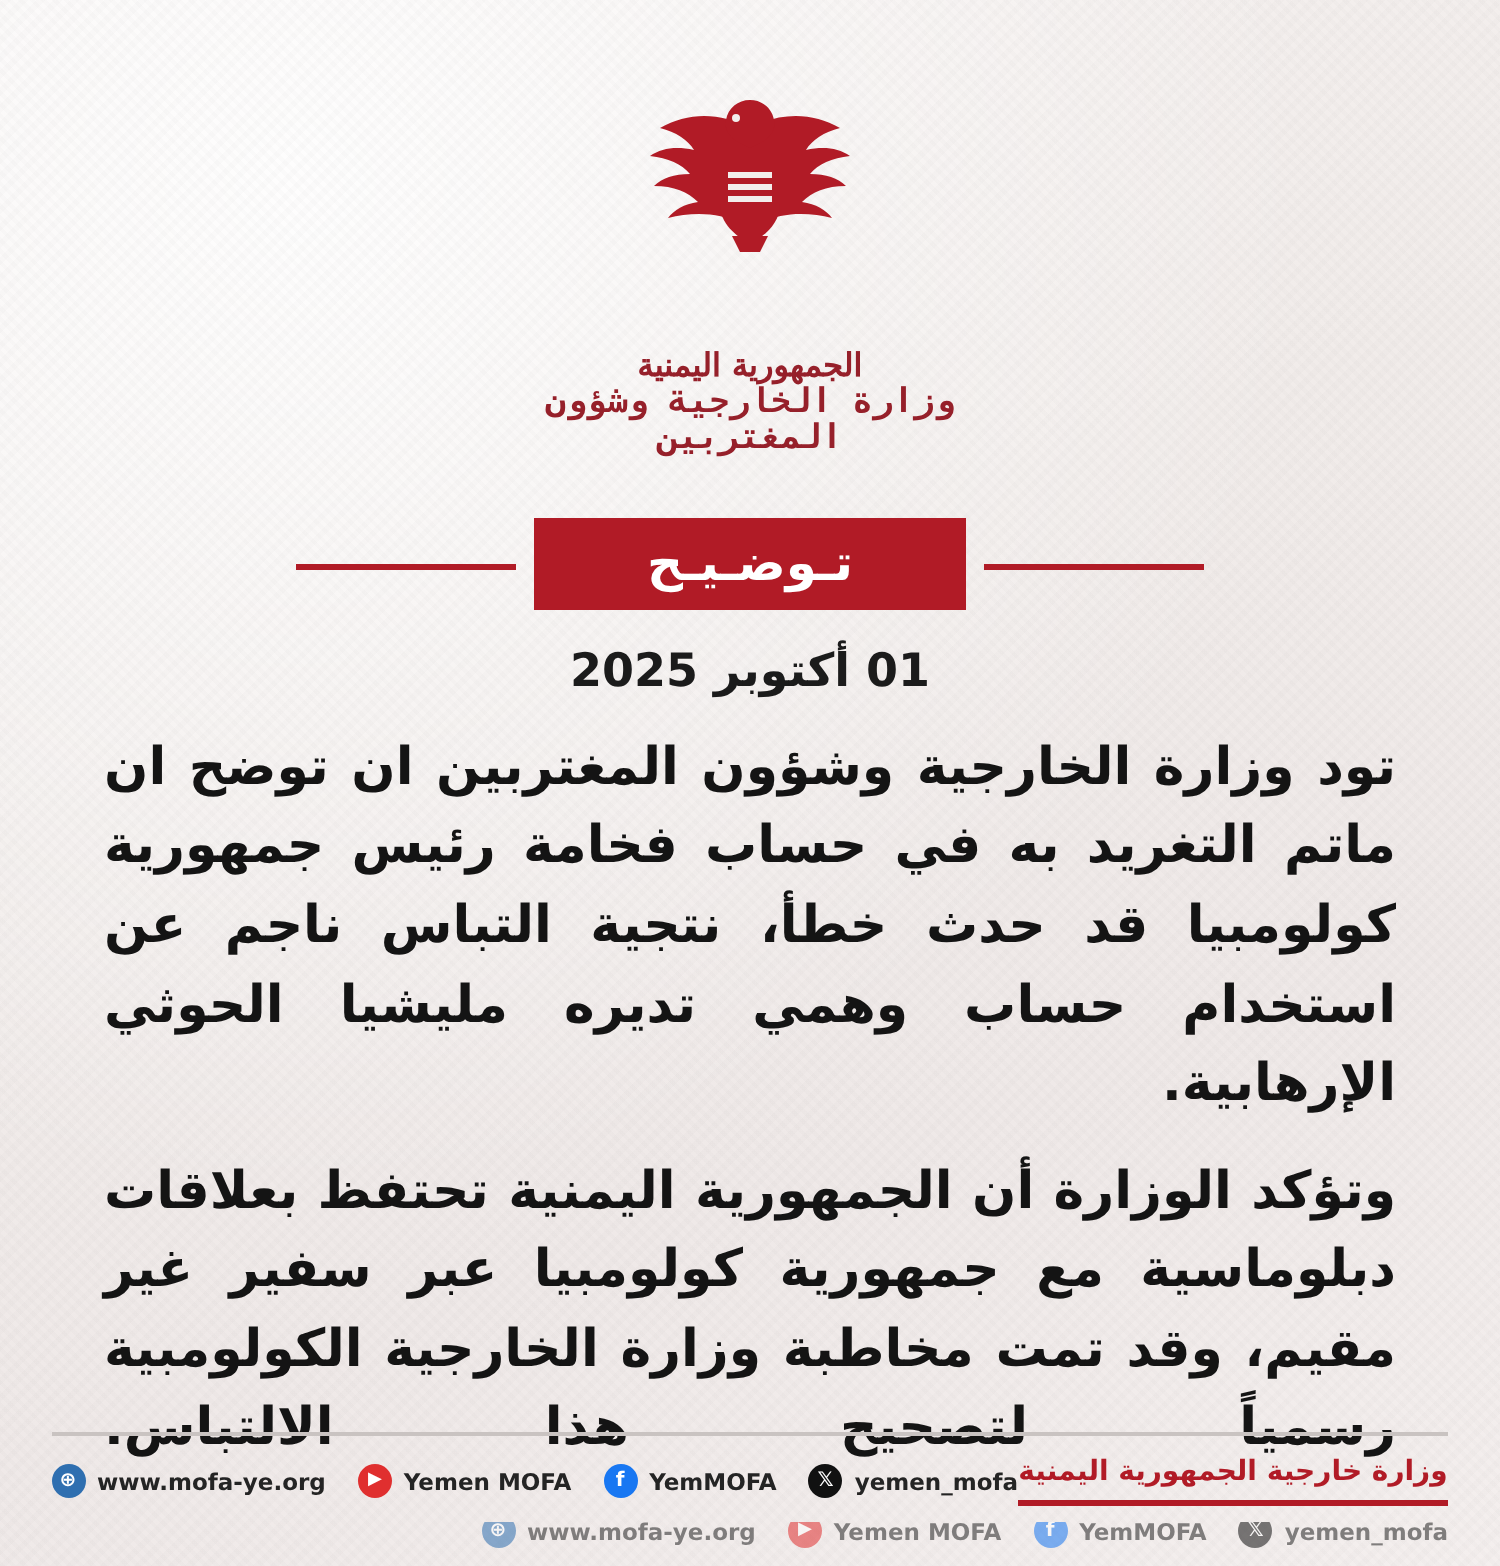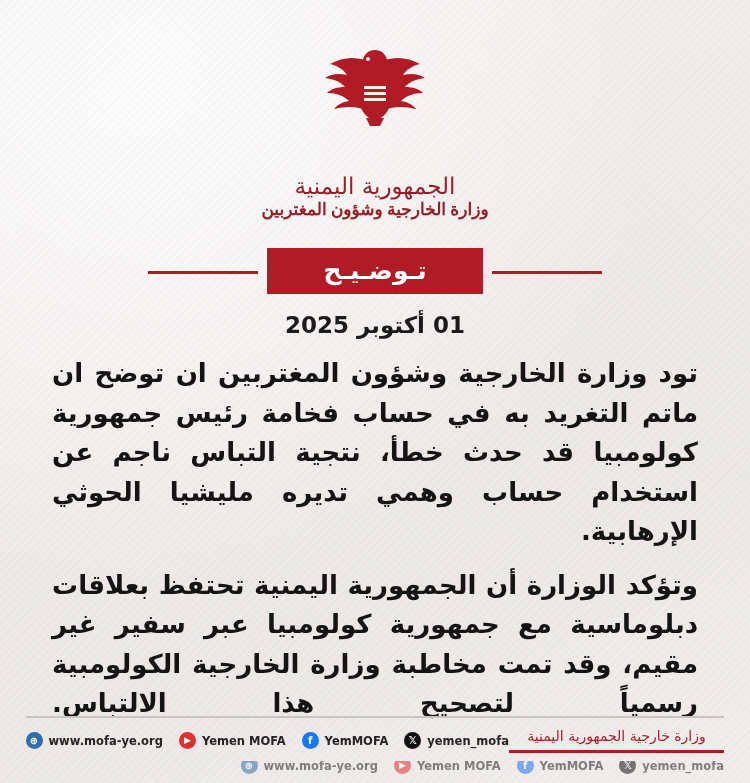--- a/index.html
+++ b/index.html
@@ -46,28 +46,28 @@
   }
   .ministry-script {
     margin: 6px auto 0;
     width: 300px;
     text-align: center;
     color: #9d1f28;
     line-height: 1.1;
   }
   .ministry-script .l1 {
     font-family: "DejaVu Serif", "Liberation Serif", serif;
-    font-size: 23px;
-    font-weight: 400;
+    font-size: 16px;
+    font-weight: 700;
     letter-spacing: 1px;
     color: #96202a;
     margin-top: 48px;
   }
   .ministry-script .l2 {
-    font-family: Liberation Serif, serif;
+    font-family: Liberation Mono, monospace;
     font-size: 17px;
     font-weight: 700;
     letter-spacing: 1px;
     color: #96202a;
     margin-top: 2px;
   }
 
   .banner-row {
     position: relative;
     margin-top: 28px;
@@ -139,21 +139,21 @@
     justify-content: space-between;
     direction: rtl;
   }
   .footer-right {
     text-align: center;
     line-height: 1.2;
   }
   .ministry-name {
     color: #b11b26;
     font-size: 14px;
-    font-weight: 400;
+    font-weight: 700;
   }
   .ministry-underline {
     margin-top: 5px;
     height: 3px;
     background: #b11b26;
     width: 215px;
   }
   .socials {
     display: flex;
     flex-direction: row-reverse;

